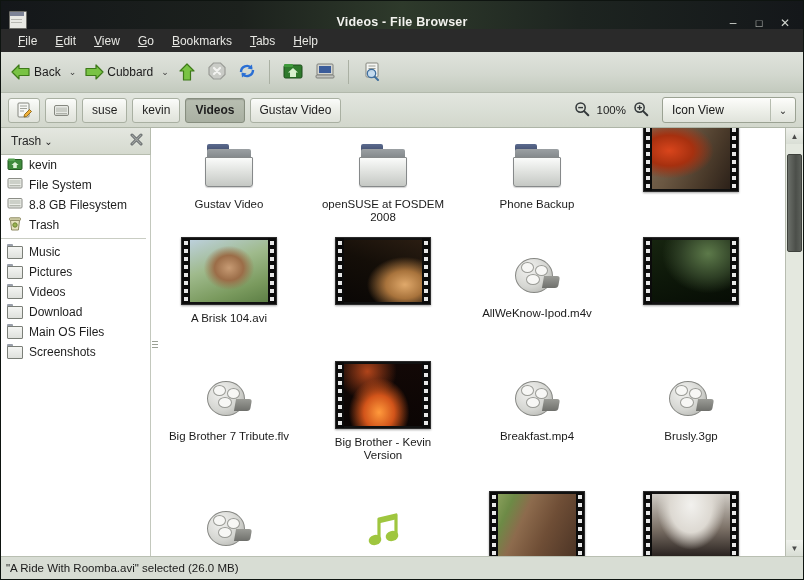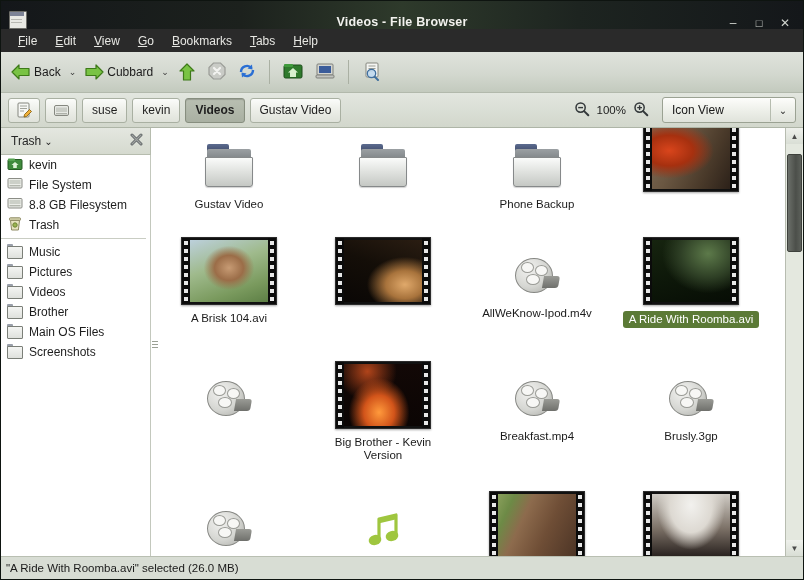--- a/index.html
+++ b/index.html
@@ -374,21 +374,21 @@
         <div class="pl-item">
           <span class="ico16"><span class="fold16"><span class="tab"></span><span class="bdy"></span></span></span>
           <span>Pictures</span>
         </div>
         <div class="pl-item">
           <span class="ico16"><span class="fold16"><span class="tab"></span><span class="bdy"></span></span></span>
           <span>Videos</span>
         </div>
         <div class="pl-item">
           <span class="ico16"><span class="fold16"><span class="tab"></span><span class="bdy"></span></span></span>
-          <span>Brother</span>
+          <span>Download</span>
         </div>
         <div class="pl-item">
           <span class="ico16"><span class="fold16"><span class="tab"></span><span class="bdy"></span></span></span>
           <span>Main OS Files</span>
         </div>
         <div class="pl-item">
           <span class="ico16"><span class="fold16"><span class="tab"></span><span class="bdy"></span></span></span>
           <span>Screenshots</span>
         </div>
       </div>
@@ -416,20 +416,21 @@
           </div>
 
           <div class="cell" style="left:156px;top:12px;">
             <div class="thumb" style="height:52px;">
               <div class="folder">
                   <div class="ftab"></div>
                   <div class="fback"></div>
                   <div class="ffront"></div>
                 </div>
             </div>
+            <div class="label">openSUSE at FOSDEM 2008</div>
           </div>
 
           <div class="cell" style="left:310px;top:12px;">
             <div class="thumb" style="height:52px;">
               <div class="folder">
                   <div class="ftab"></div>
                   <div class="fback"></div>
                   <div class="ffront"></div>
                 </div>
             </div>
@@ -561,33 +562,33 @@
                     <i style="top:11px"></i>
                     <i style="top:19px"></i>
                     <i style="top:27px"></i>
                     <i style="top:35px"></i>
                     <i style="top:43px"></i>
                     <i style="top:51px"></i>
                     <i style="top:59px"></i>
                   </div>
               </div>
             </div>
-            <div class="label sel">A Ride With Roomba.avi</div>
           </div>
 
           <div class="cell" style="left:2px;top:248px;">
             <div class="thumb" style="height:48px;">
               <div class="reel">
                 <div class="disc"></div>
                 <span class="h" style="left:8px;top:6px;width:11px;height:9px;"></span>
                 <span class="h" style="left:22px;top:9px;width:11px;height:9px;"></span>
                 <span class="h" style="left:13px;top:18px;width:12px;height:9px;"></span>
                 <div class="tail"></div>
               </div>
             </div>
+            <div class="label">Big Brother 7 Tribute.flv</div>
           </div>
 
           <div class="cell" style="left:156px;top:232px;">
             <div class="thumb" style="height:70px;">
               <div class="film">
                 <div class="pic" style="background:
                    radial-gradient(ellipse at 45% 78%, #ff9a3c 0%, #d2541a 25%, rgba(210,84,26,0) 50%),
                    radial-gradient(ellipse at 30% 12%, #b0441a 0%, rgba(176,68,26,0) 38%),
                    linear-gradient(180deg,#120806 0%,#0b0504 100%);"></div>
                 <div class="strip l">

